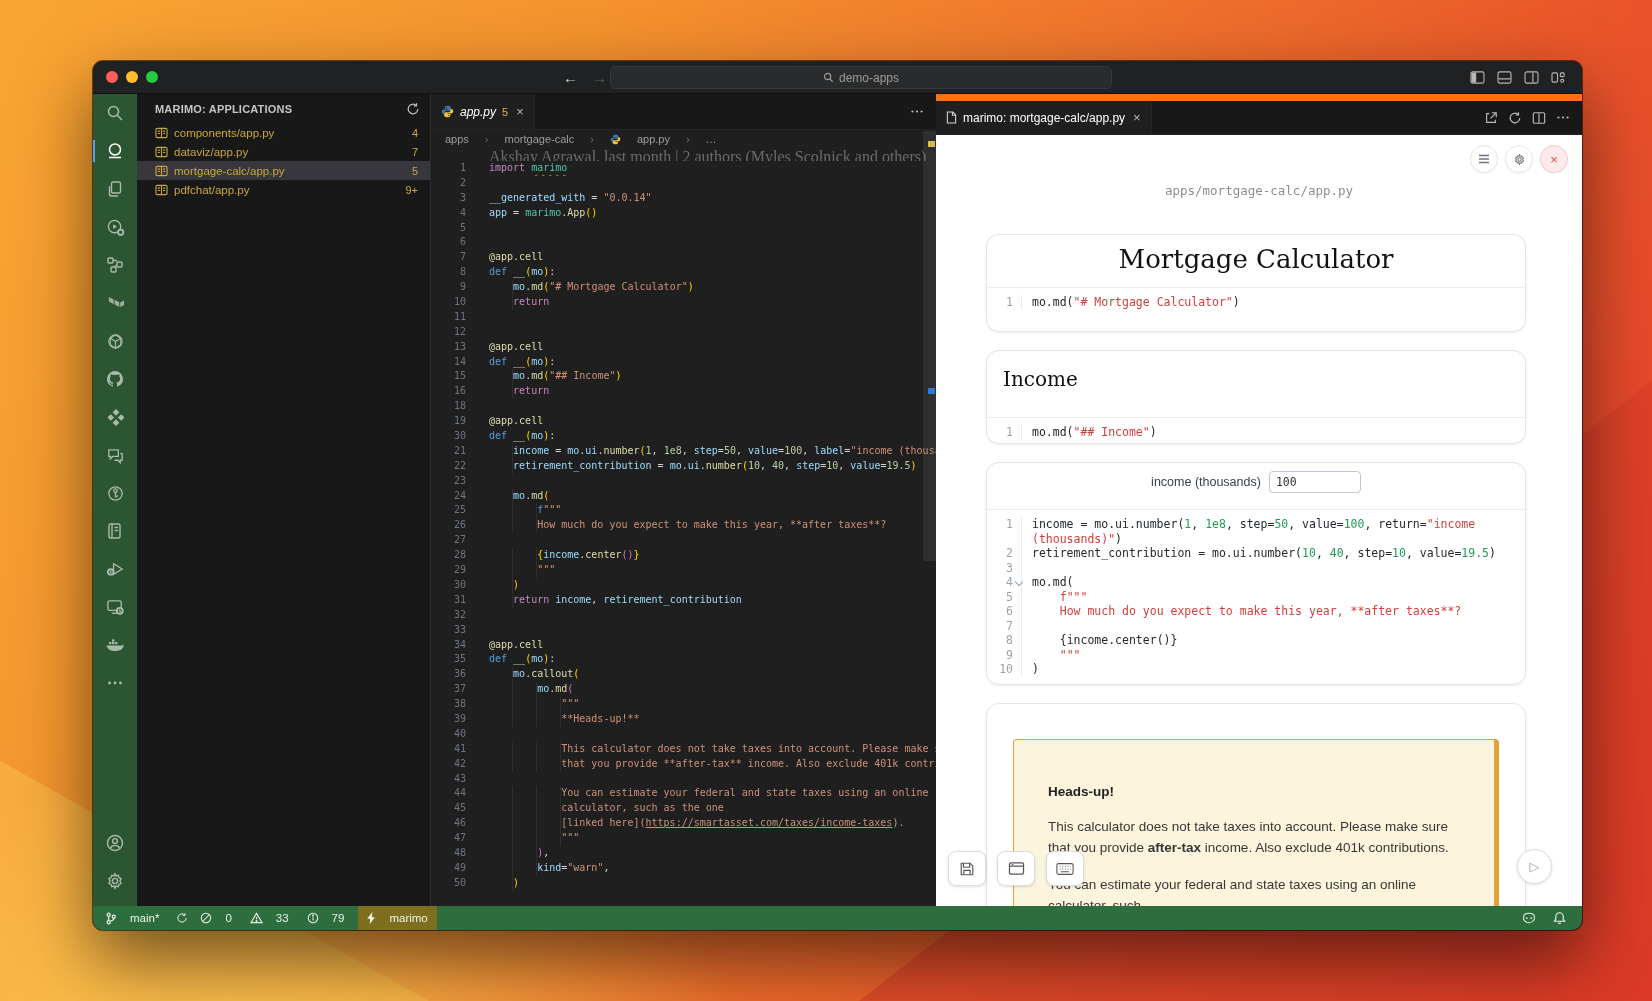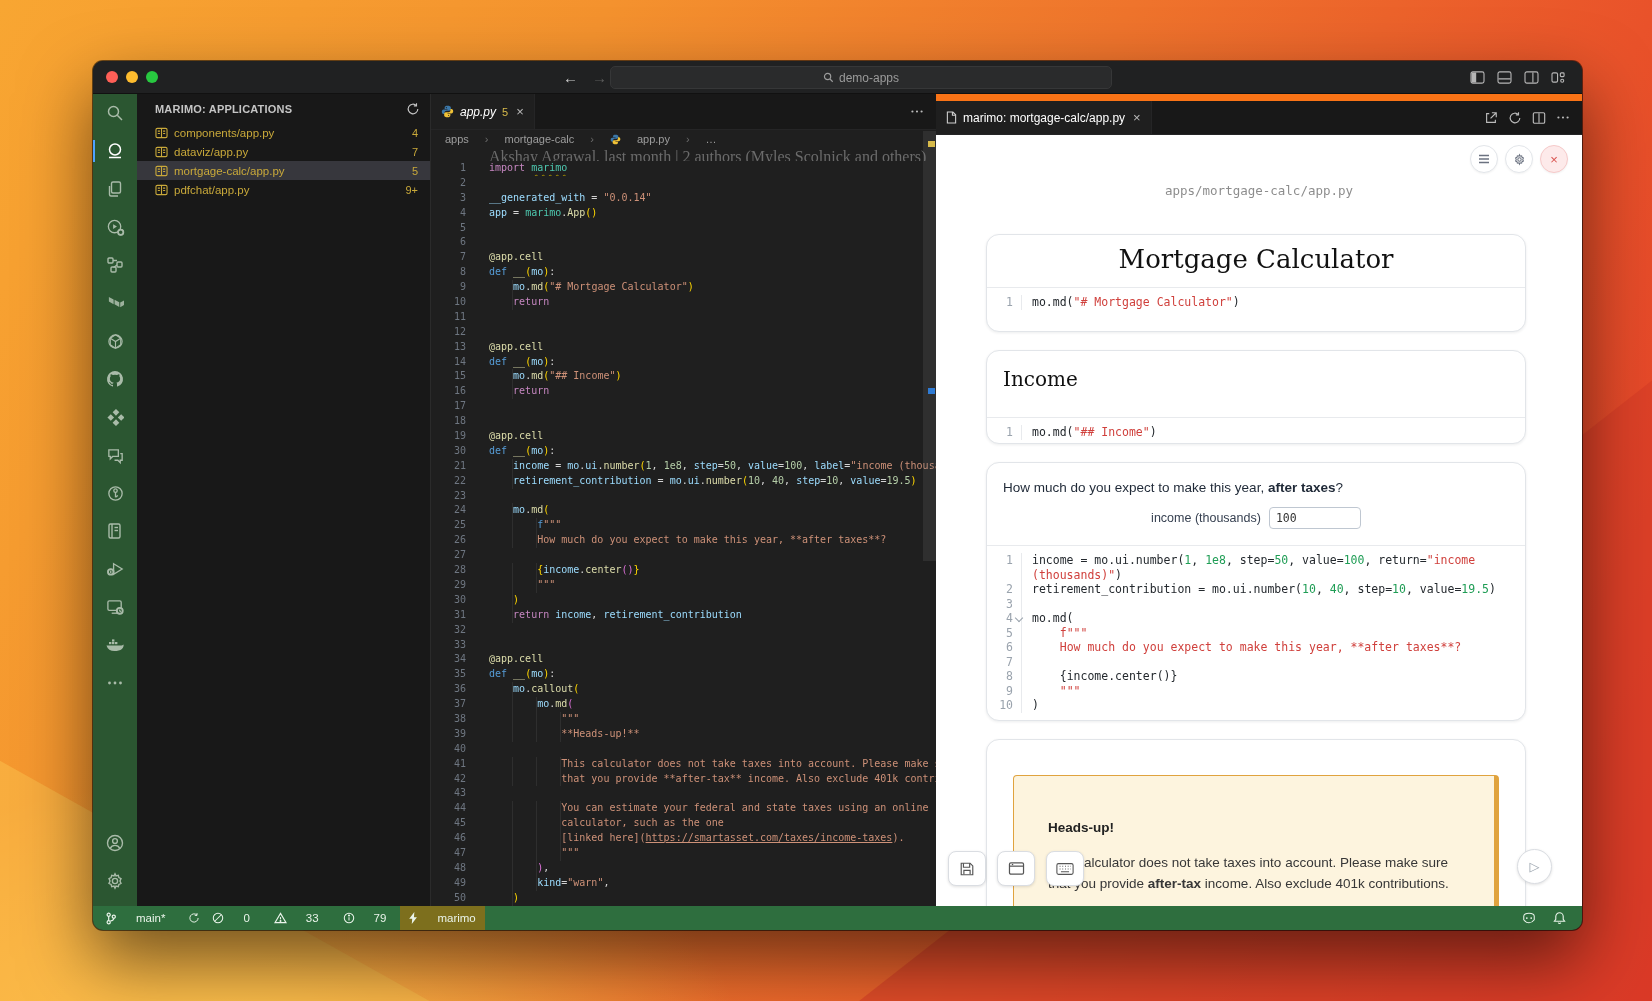--- a/index.html
+++ b/index.html
@@ -94,21 +94,21 @@
   .numinput{width:78px;height:18px;border:1px solid #bfc7d1;border-radius:4px;font-family:"DejaVu Sans Mono",monospace;font-size:11.5px;color:#333;padding:1px 6px;}
   .callout{margin:35px 26px 0;background:#fdf4de;border:1px solid #e0a33e;border-right:5px solid #e0a33e;border-radius:4px;padding:44px 34px 30px;}
   .callout .ct{font-weight:700;font-size:13.5px;color:#222;margin-bottom:17px;}
   .callout p{font-size:13.5px;line-height:21px;color:#373737;margin:0 0 16px;}
   .floatbtns{position:absolute;left:12px;bottom:20px;display:flex;gap:11px;}
   .fbtn{width:36px;height:33px;background:#fff;border:1px solid #dadde2;border-radius:8px;display:flex;align-items:center;justify-content:center;color:#555;box-shadow:0 1px 3px rgba(0,0,0,.12);cursor:pointer;}
   .runbtn{position:absolute;right:30px;bottom:22px;width:33px;height:33px;border-radius:50%;background:#fff;border:1px solid #dadde2;display:flex;align-items:center;justify-content:center;color:#9aa3ad;box-shadow:0 1px 3px rgba(0,0,0,.12);cursor:pointer;font-size:13px;}
 
   
   .statusbar{height:24px;flex:none;background:#2e6e3e;display:flex;align-items:center;color:#eaf4ea;font-size:11.5px;}
-  .sitem{display:flex;align-items:center;gap:19px;padding:0 6px;height:100%;cursor:pointer;}
+  .sitem{display:flex;align-items:center;gap:13px;padding:0 6px;height:100%;cursor:pointer;}
   .sitem svg{display:block}
   .marimo-item{background:#7d6f1d;padding:0 9px;margin-left:8px;}
   .sright{margin-left:auto;display:flex;align-items:center;gap:4px;padding-right:10px;}
 </style>
 </head>
 <body>
 
 <div class="wedge wedge1"></div>
 <div class="wedge wedge2"></div>
 
@@ -442,24 +442,20 @@
             <span class="lnum">14</span>
             <span class="ltext"><span class="tk-b">def </span><span class="tk-f">__</span><span class="tk-g">(</span><span class="tk-v">mo</span><span class="tk-g">)</span><span class="tk-p">:</span></span>
           </div>
           <div class="cl">
             <span class="lnum">15</span>
             <span class="ltext"><span class="ig"></span><span class="tk-v">mo</span><span class="tk-p">.</span><span class="tk-f">md</span><span class="tk-g">(</span><span class="tk-s">"## Income"</span><span class="tk-g">)</span></span>
           </div>
           <div class="cl">
             <span class="lnum">16</span>
             <span class="ltext"><span class="ig"></span><span class="tk-k">return</span></span>
-          </div>
-          <div class="cl">
-            <span class="lnum">17</span>
-            <span class="ltext"></span>
           </div>
           <div class="cl">
             <span class="lnum">18</span>
             <span class="ltext"></span>
           </div>
           <div class="cl">
             <span class="lnum">19</span>
             <span class="ltext"><span class="tk-f">@app.cell</span></span>
           </div>
           <div class="cl">
@@ -662,21 +658,20 @@
               </div>
             <div class="ccode" id="c2code">
                 <div class="lcrow">
                   <span class="lcnum">1</span>
                   <span class="lctext"><span class="tk-lp">mo.md(</span><span class="tk-ls">"## Income"</span><span class="tk-lp">)</span></span>
                 </div>
               </div>
           </div>
 
           <div class="card">
-            <div class="q"><span>How much do you expect to make this year, </span><b>after taxes</b><span>?</span></div>
             <div class="widgetrow">
               <span>income (thousands)</span>
               <input class="numinput" value="100" style="">
             </div>
             <div class="ccode" id="c3code">
                 <div class="lcrow">
                   <span class="lcnum">1</span>
                   <span class="lctext"><span class="tk-lp">income = mo.ui.number(</span><span class="tk-ln">1</span><span class="tk-lp">, </span><span class="tk-ln">1e8</span><span class="tk-lp">, step=</span><span class="tk-ln">50</span><span class="tk-lp">, value=</span><span class="tk-ln">100</span><span class="tk-lp">, return=</span><span class="tk-ls">"income
 (thousands)"</span><span class="tk-lp">)</span></span>
                 </div>

